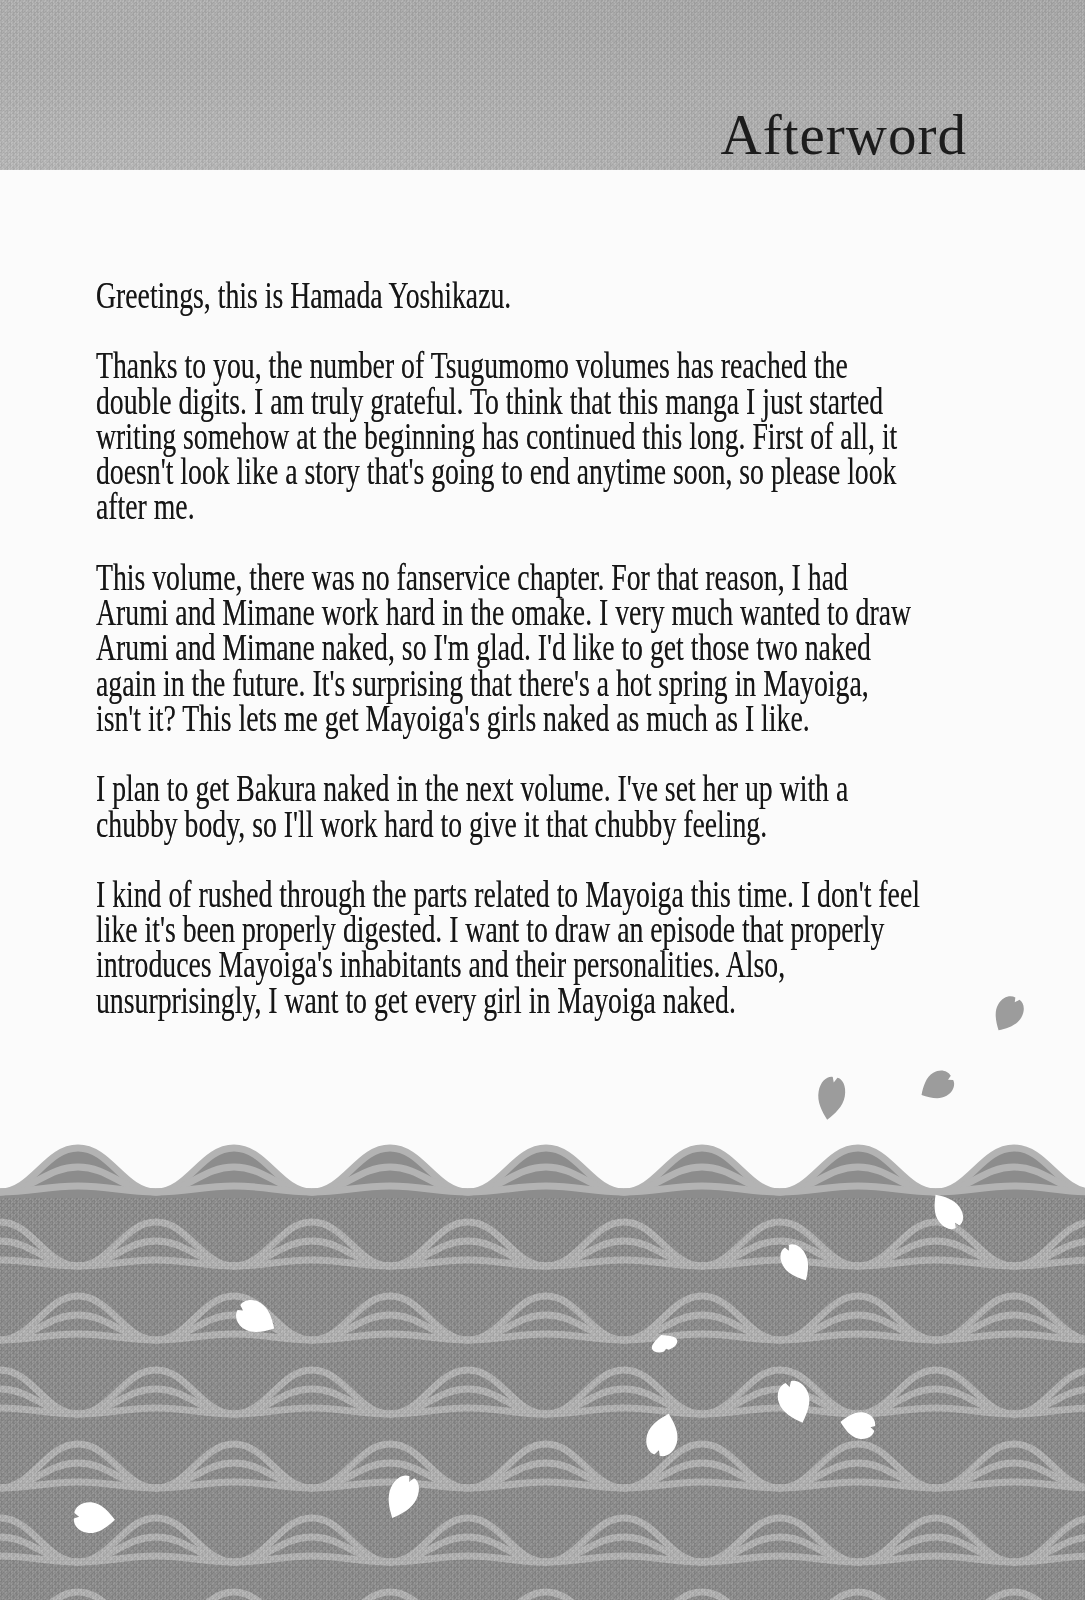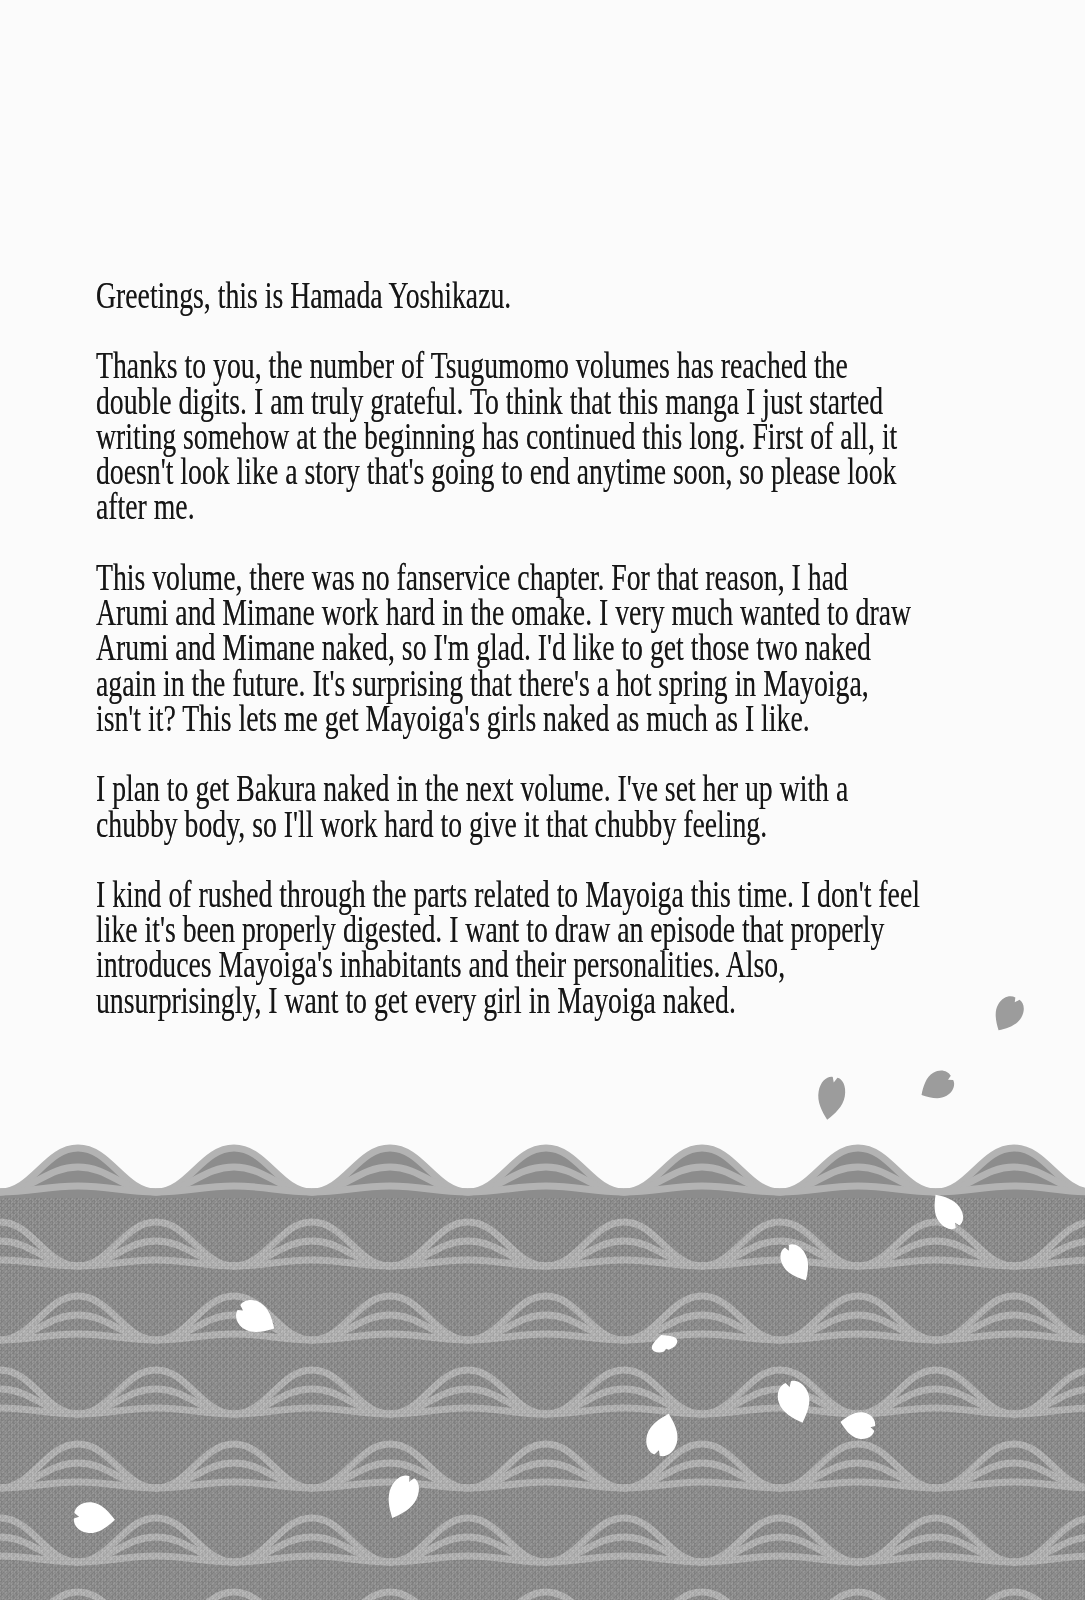--- a/index.html
+++ b/index.html
@@ -33,20 +33,24 @@
   .waves{position:absolute;left:0;top:1138px;width:1085px;height:462px;}
   .waves svg{position:absolute;left:0;top:0;display:block;}
   .waves .grain{left:0;top:60px;right:0;bottom:0;}
   #petal-layer{position:absolute;left:0;top:0;pointer-events:none;}
 </style>
 </head>
 <body>
 
 <div id="page">
 
+  <header class="banner">
+    <div class="grain"></div>
+    <h1>Afterword</h1>
+  </header>
 
   <main class="bodytext">
     <p>Greetings, this is Hamada Yoshikazu.</p>
     <p>Thanks to you, the number of Tsugumomo volumes has reached the
 double digits. I am truly grateful. To think that this manga I just started
 writing somehow at the beginning has continued this long. First of all, it
 doesn't look like a story that's going to end anytime soon, so please look
 after me.</p>
     <p>This volume, there was no fanservice chapter. For that reason, I had
 Arumi and Mimane work hard in the omake. I very much wanted to draw

